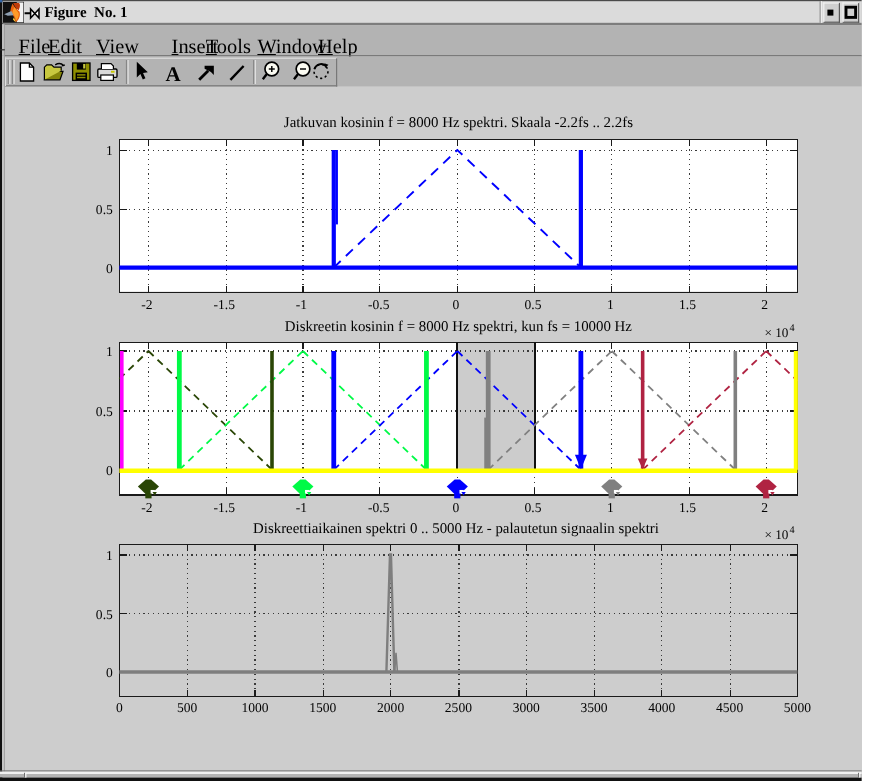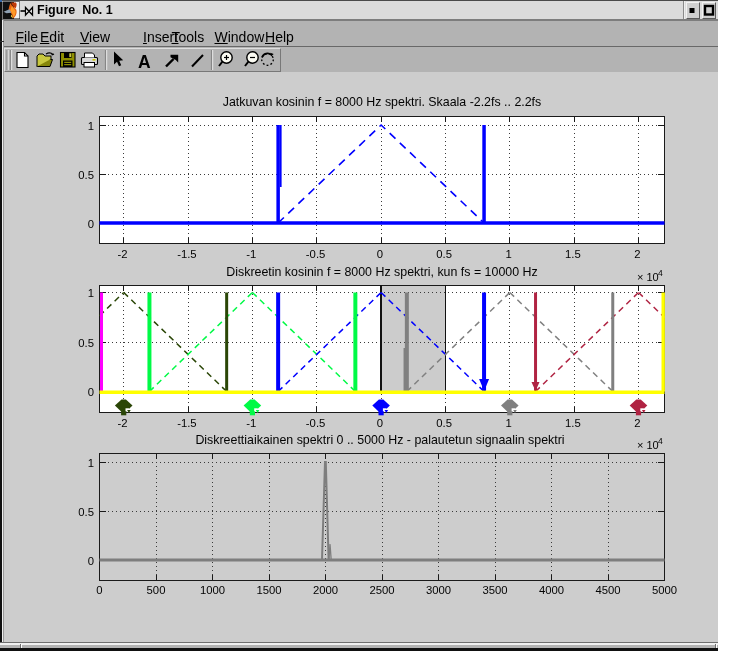--- a/index.html
+++ b/index.html
@@ -1,18 +1,18 @@
 <!DOCTYPE html>
 <html><head><meta charset="utf-8"><style>
 html,body{margin:0;padding:0;background:#fff}
-#w{position:relative;width:718px;height:651px;background:#cdcdcd;font-family:Liberation Sans, sans-serif;overflow:hidden;transform:translateZ(0);color:rgba(0,0,0,.99)}
+#w{position:relative;width:718px;height:651px;background:#cdcdcd;font-family:Liberation Serif, serif;overflow:hidden;transform:translateZ(0);color:rgba(0,0,0,.99)}
 .abs{position:absolute}
 .tb{position:absolute;top:2px;width:14px;height:16.5px;background:#cfcfcf;border-top:1.5px solid #f2f2f2;border-left:1.5px solid #f2f2f2;border-right:1.5px solid #5a5a5a;border-bottom:1.5px solid #5a5a5a;box-sizing:border-box}
 .tb svg{display:block;margin:-1.5px 0 0 -1.5px}
-.mi{position:absolute;top:29px;font-size:14px;color:#000}
+.mi{position:absolute;top:29px;font-size:17px;color:#000}
 </style></head><body>
 <div id="w">
 
   <div class="abs" style="left:0;top:0;width:737px;height:20px;background:#dbdbdb"></div>
   <div class="abs" style="left:0;top:0;width:737px;height:1px;background:#4a4a4a"></div>
   <div class="abs" style="left:0;top:19px;width:737px;height:1.5px;background:#7d7d7d"></div>
   <svg class="abs" style="left:0;top:0" width="60" height="21">
       <rect x="2.5" y="1.5" width="17.5" height="17.5" fill="#101010"></rect>
       <rect x="14" y="2" width="5.5" height="16.5" fill="#f2f2f2"></rect>
       <path d="M11 2.5 C12.5 5.5 13 7 15.5 8.5 C17 5.5 17 3.5 15.8 2.5 Z" fill="#c03a08"></path>

